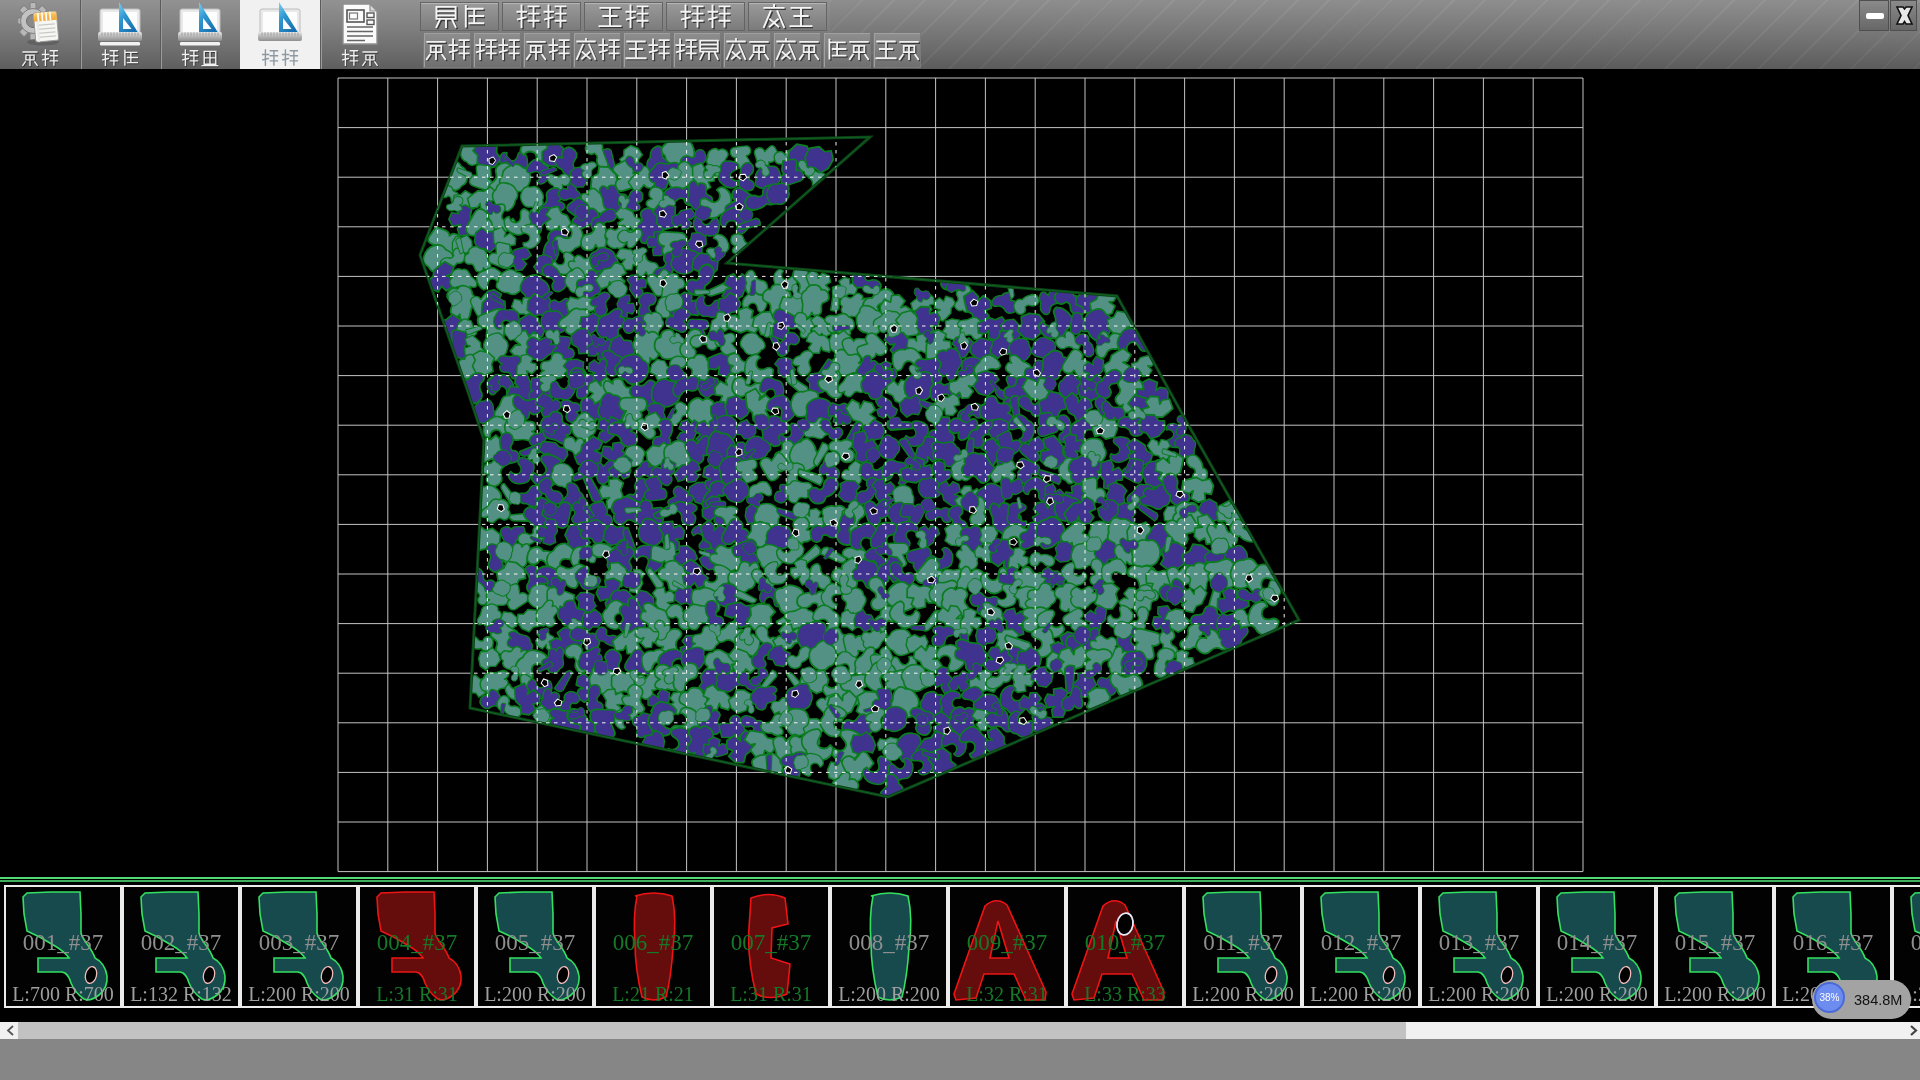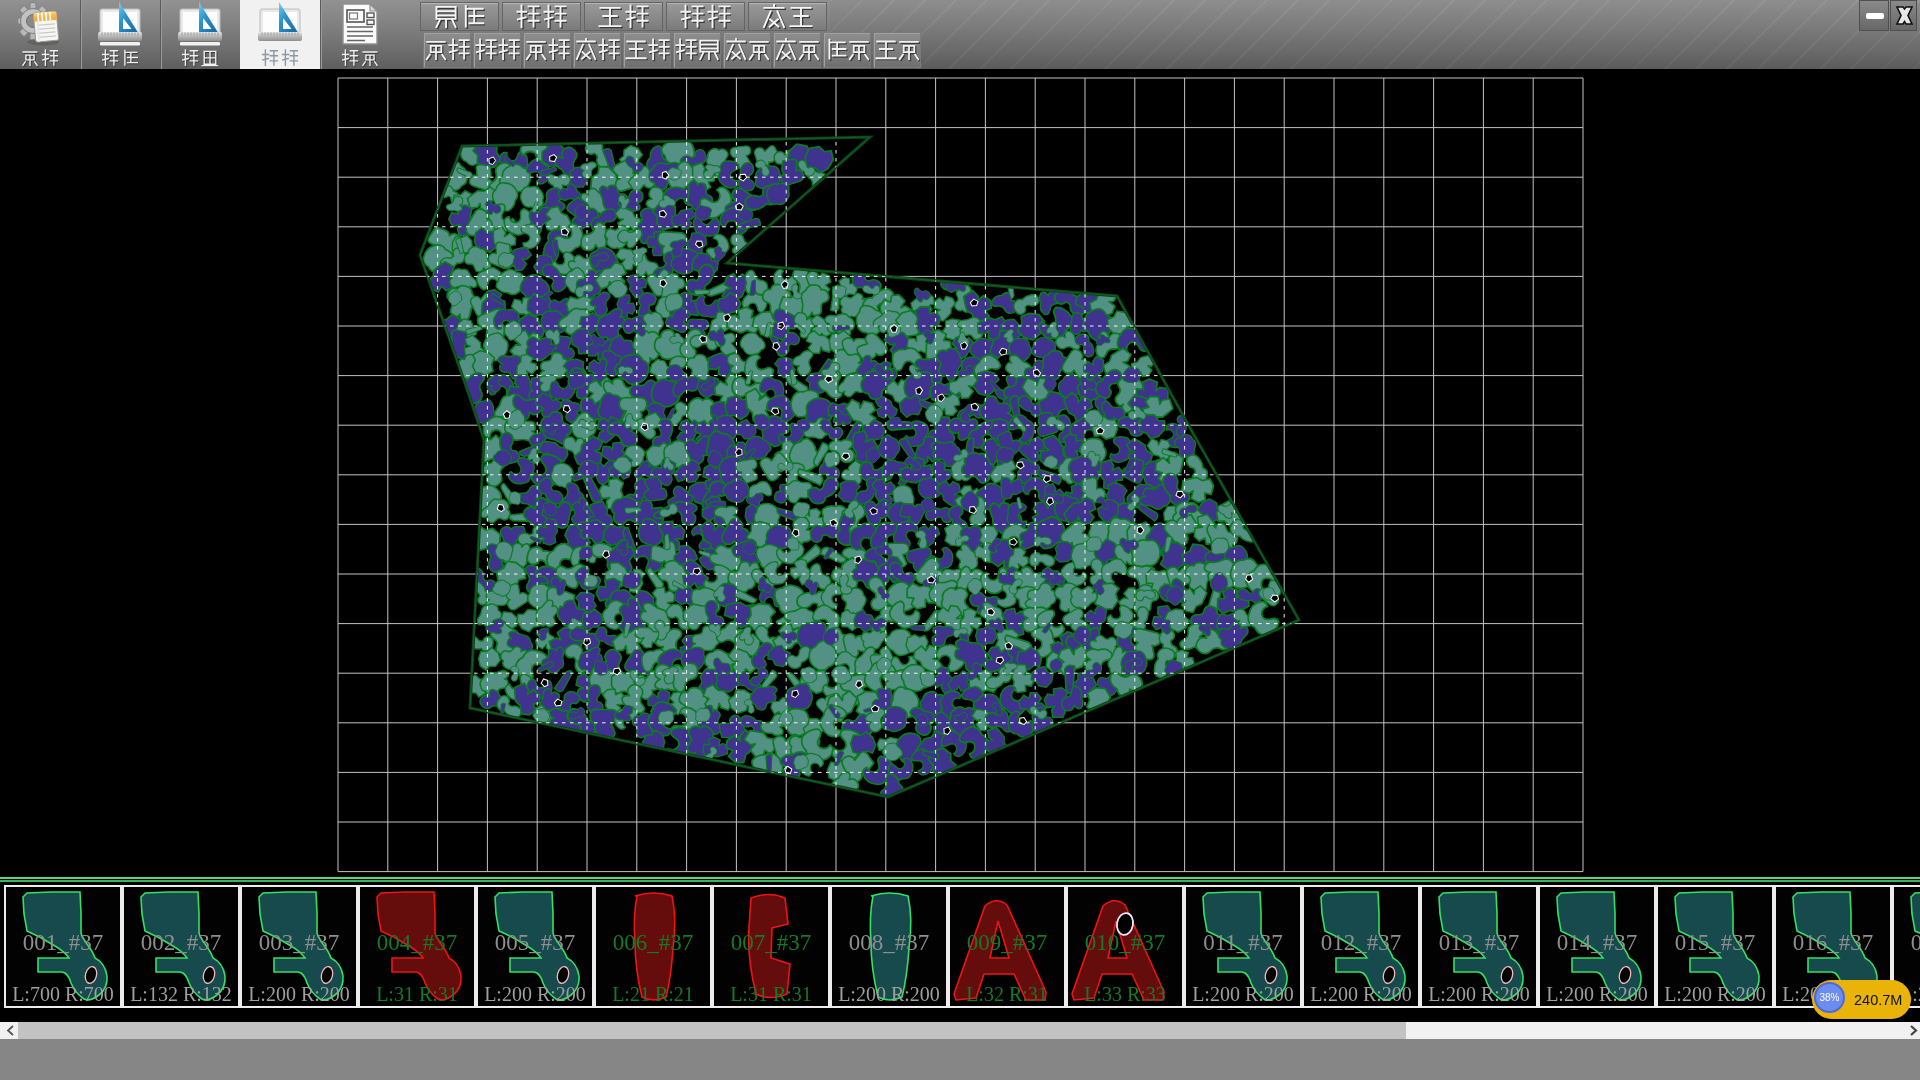--- a/index.html
+++ b/index.html
@@ -17,21 +17,21 @@
  background:linear-gradient(180deg,#8e8e8e,#6f6f6f);border:1px solid #7a7a7a;border-top:none;box-shadow:inset 1px 1px 0 #a0a0a0}
 .winbtn{position:absolute;top:0;height:31px;z-index:4;background:linear-gradient(180deg,#8a8a8a,#676767);
  border:1px solid #4f4f4f;display:flex;align-items:center;justify-content:center}
 #canvas{position:absolute;left:0;top:69px}
 .gline{position:absolute;left:0;width:1920px;height:2px;background:#52da74}
 #strip{position:absolute;left:0;top:885px}
 #sbar{position:absolute;left:0;top:1022px;width:1920px;height:17px;background:#f1f1f1}
 #sthumb{position:absolute;left:18px;top:0;width:1388px;height:17px;background:#c2c2c2}
 .sarr{position:absolute;top:0;height:17px;width:17px;color:#555;font-size:13px;line-height:17px;text-align:center;font-family:"Liberation Sans"}
 #gband{position:absolute;left:0;top:1039px;width:1920px;height:41px;background:#868686}
-#pill{position:absolute;left:1812px;top:980px;width:99px;height:39px;background:#eab308;border-radius:20px;z-index:9}
+#pill{position:absolute;left:1812px;top:980px;width:99px;height:39px;background:#a3a3a3;border-radius:20px;z-index:9}
 #pcirc{position:absolute;left:2px;top:2px;width:31px;height:31px;border-radius:50%;background:#6d8cf0;border:2px solid #4a6ad8;
  color:#fff;font-size:10px;display:flex;align-items:center;justify-content:center}
 #ptxt{position:absolute;left:42px;top:12px;font-size:14.5px;color:#111}
 </style></head><body>
 <div id="toolbar">
     <div class="big" style="left:0px">
       <div class="bicon"><svg width="46" height="46" viewBox="0 0 46 46">
 <defs>
             <linearGradient id="nb" x1="0" y1="0" x2="0" y2="1">
 <stop offset="0" stop-color="#ffd98a"></stop>
@@ -1820,13 +1820,13 @@
     <div class="sarr" style="left:2px"><svg width="13" height="17">
         <path d="M9,4 L4,8.5 L9,13" fill="none" stroke="#555" stroke-width="1.8"></path>
       </svg></div>
     <div class="sarr" style="left:1905px"><svg width="13" height="17">
         <path d="M4,4 L9,8.5 L4,13" fill="none" stroke="#444" stroke-width="2.2"></path>
       </svg></div>
   </div>
 <div id="gband"></div>
 <div id="pill">
     <div id="pcirc">38%</div>
-    <div id="ptxt">240.7M</div>
+    <div id="ptxt">384.8M</div>
   </div>
 </body></html>

